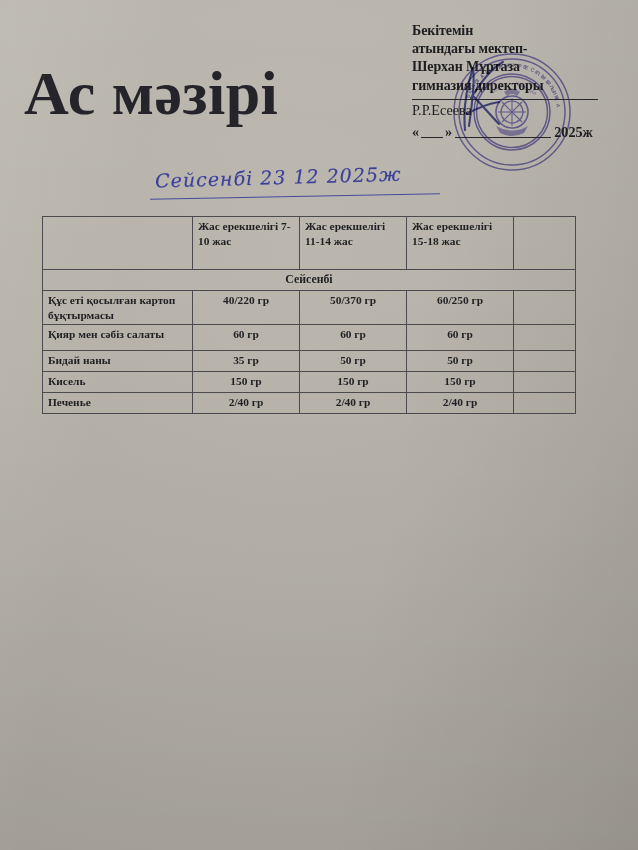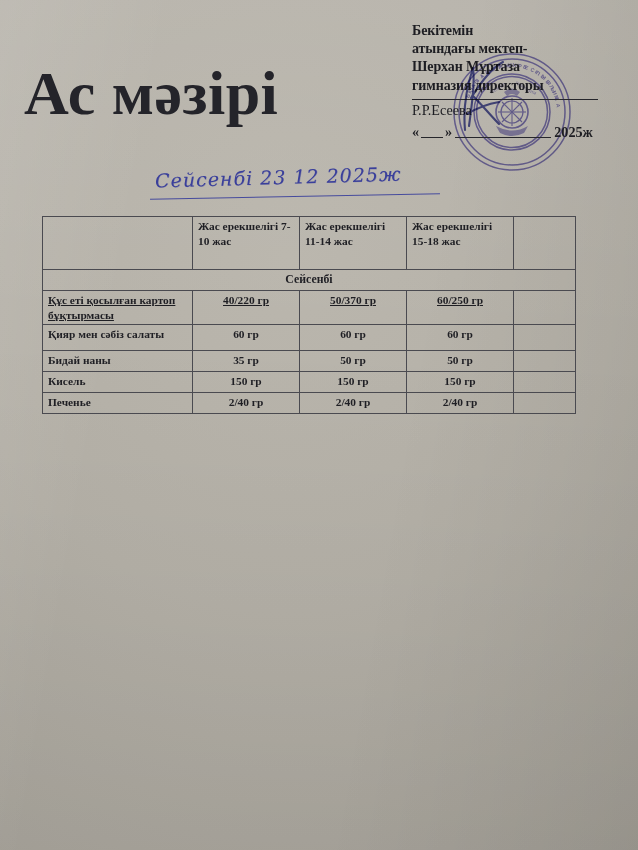--- a/index.html
+++ b/index.html
@@ -190,21 +190,21 @@
   tr.day-row td {
     text-align: center;
     height: 16px;
     vertical-align: middle;
     font-size: 11.8px;
   }
   td.dish  { text-align: left; }
   td.qty   { text-align: center; font-weight: normal; }
   td.price { text-align: right; }
 
-  tr.r-tall td { height: 27px; text-decoration: underline; }
+  tr.r-tall td { height: 27px; }
   tr.r-mid  td { height: 21px; }
   tr.r-std  td { height: 16px; }
   tr.total-row td { height: 17px; vertical-align: middle; }
   td.total-value { text-align: right; font-size: 12.4px; vertical-align: middle; }
 </style>
 </head>
 <body>
 
 <div class="page">
 

